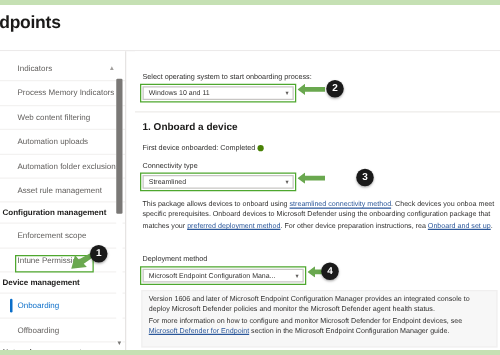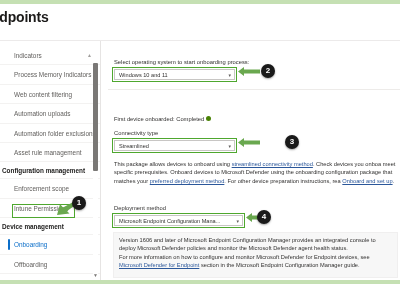--- a/index.html
+++ b/index.html
@@ -330,20 +330,21 @@
 
     <div class="hl" style="position:absolute; left:4px; top:26px; width:125px;">
       <div class="select-box">
         <span>Windows 10 and 11</span>
         <span class="select-caret">▾</span>
       </div>
     </div>
 
     <hr class="divider" style="position:absolute; left:0; right:0; top:48px;">
 
+    <div style="position:absolute; left:6px; top:56px;" class="section-title">1. Onboard a device</div>
 
     <div class="status-line" style="position:absolute; left:6px; top:75px;">
       <span>First device onboarded: Completed</span>
       <span class="check-dot"></span>
     </div>
 
     <div style="position:absolute; left:6px; top:89px;" class="label">Connectivity type</div>
 
     <div class="hl" style="position:absolute; left:4px; top:97px; width:125px;">
       <div class="select-box">

